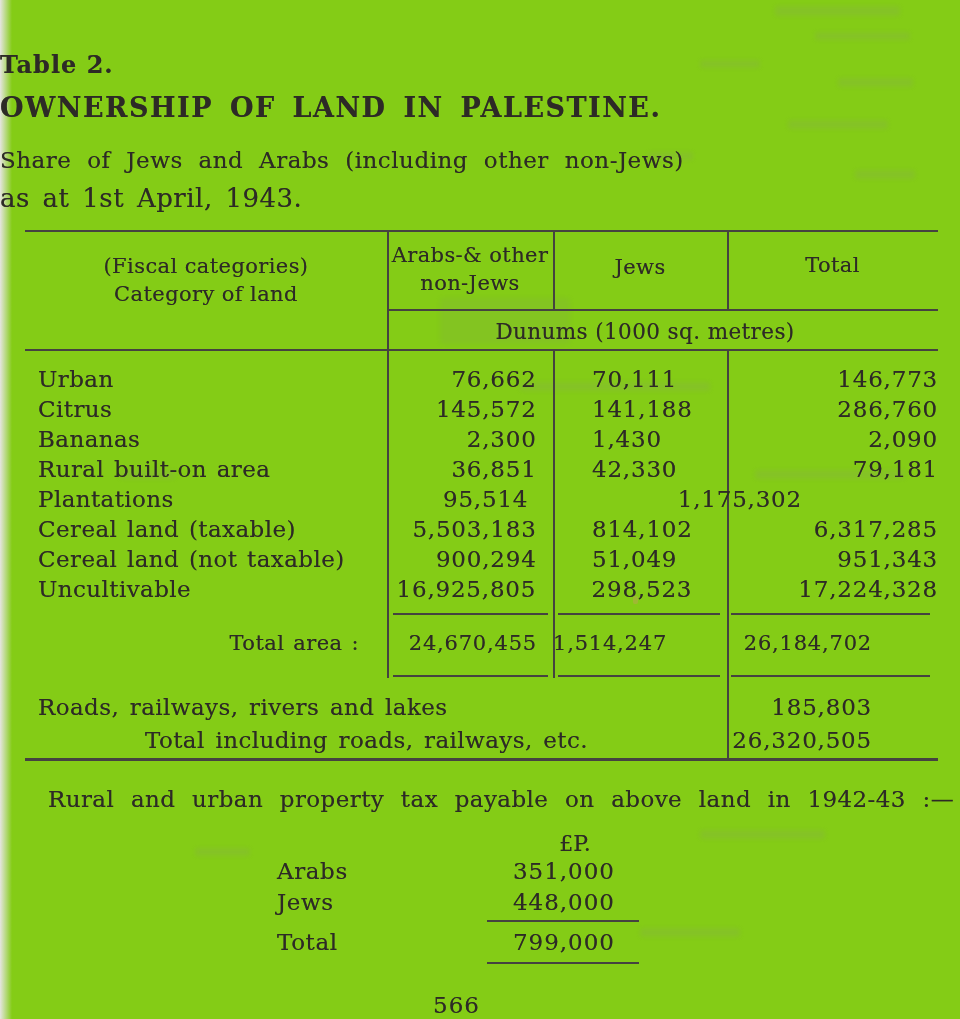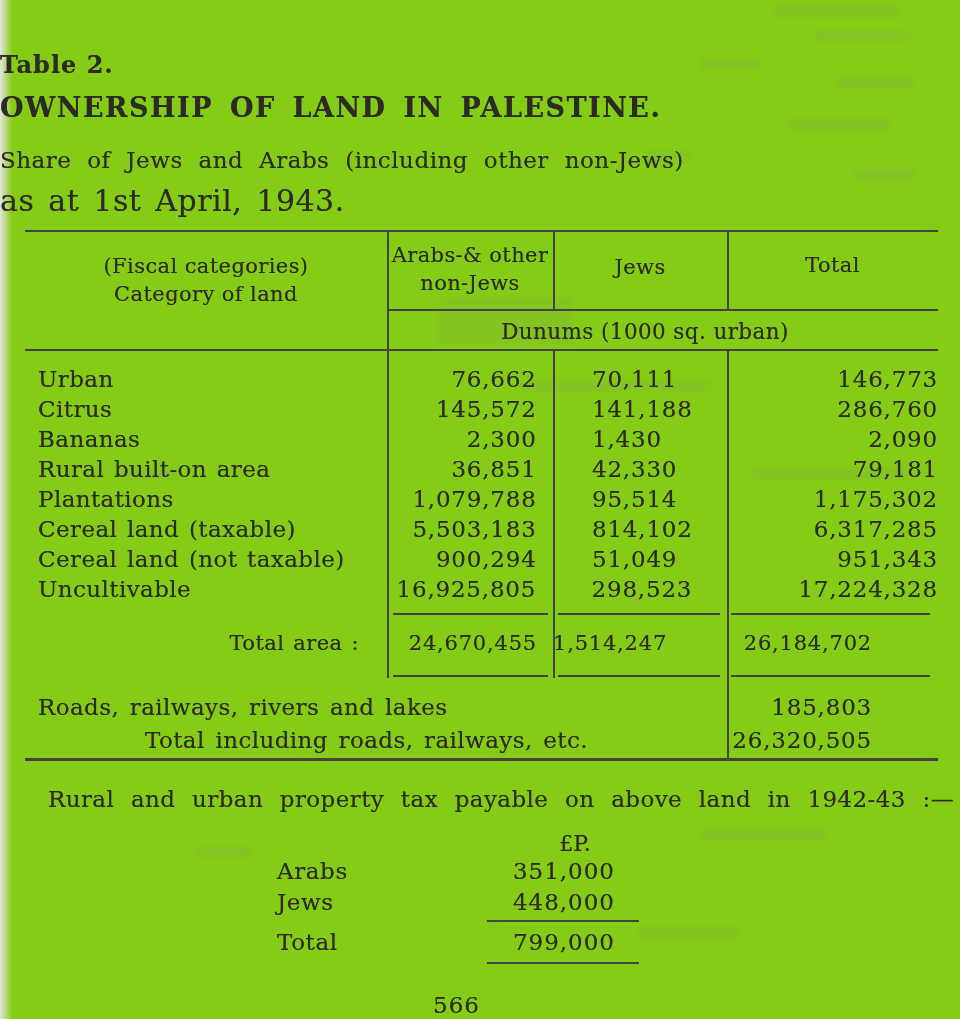--- a/index.html
+++ b/index.html
@@ -22,21 +22,21 @@
   .edge-band{position:absolute;left:0;top:0;width:12px;height:100%;
     background:linear-gradient(90deg,#e6e5e1,rgba(251,251,249,0));}
 
   
   .ghost{position:absolute;background:rgba(135,142,135,0.14);filter:blur(2px);border-radius:3px;}
   .ghost.green{background:rgba(120,140,118,0.12);}
   .speck{position:absolute;width:5px;height:8px;background:#a9b23e;opacity:.75;filter:blur(.5px);border-radius:2px;}
   .t-label{position:absolute;left:0;top:50px;width:100%;font-size:24px;font-weight:bold;letter-spacing:1px;}
   .t-title{position:absolute;left:0;top:92px;width:100%;font-size:27px;font-weight:bold;letter-spacing:1.5px;word-spacing:6px;}
   .t-sub1{position:absolute;left:0;top:147px;width:100%;font-size:23px;letter-spacing:.5px;word-spacing:8px;}
-  .t-sub2{position:absolute;left:0;top:183px;width:100%;font-size:30px;letter-spacing:.5px;word-spacing:4px;}
+  .t-sub2{position:absolute;left:0;top:183px;width:100%;font-size:26px;letter-spacing:.5px;word-spacing:4px;}
 
   
   .hr,.vr{position:absolute;background:#454340;}
   .hr{height:2px;}
   .hr.thin{height:1.5px;}
   .hr.heavy{height:2.5px;}
   .vr{width:1.5px;}
 
   
   .th{position:absolute;text-align:center;font-size:21px;line-height:28px;letter-spacing:.4px;}
@@ -114,21 +114,21 @@
   <div class="th ink" style="left:25px;top:252px;width:362px">
     <div>(Fiscal categories)</div>
     <div>Category of land</div>
   </div>
   <div class="th ink" style="left:387px;top:241px;width:166px">
     <div>Arabs-&amp; other</div>
     <div>non-Jews</div>
   </div>
   <div class="th ink" style="left:553px;top:253px;width:174px">Jews</div>
   <div class="th ink" style="left:727px;top:251px;width:211px">Total</div>
-  <div class="th ink" style="left:370px;top:318px;width:550px;font-size:21.5px">Dunums (1000 sq. urban)</div>
+  <div class="th ink" style="left:370px;top:318px;width:550px;font-size:21.5px">Dunums (1000 sq. metres)</div>
 
   <div class="rows ink">
     <div class="row">
       <div class="c-cat">Urban</div>
       <div class="c-a">76,662</div>
         <div class="g1"></div>
       <div class="c-j">70,111</div>
         <div class="g2"></div>
       <div class="c-t">146,773</div>
     </div>
@@ -151,21 +151,20 @@
     <div class="row">
       <div class="c-cat">Rural built-on area</div>
       <div class="c-a">36,851</div>
         <div class="g1"></div>
       <div class="c-j">42,330</div>
         <div class="g2"></div>
       <div class="c-t">79,181</div>
     </div>
     <div class="row">
       <div class="c-cat">Plantations</div>
-      <div class="c-a">1,079,788</div>
         <div class="g1"></div>
       <div class="c-j">95,514</div>
         <div class="g2"></div>
       <div class="c-t">1,175,302</div>
     </div>
     <div class="row">
       <div class="c-cat">Cereal land (taxable)</div>
       <div class="c-a">5,503,183</div>
         <div class="g1"></div>
       <div class="c-j">814,102</div>

